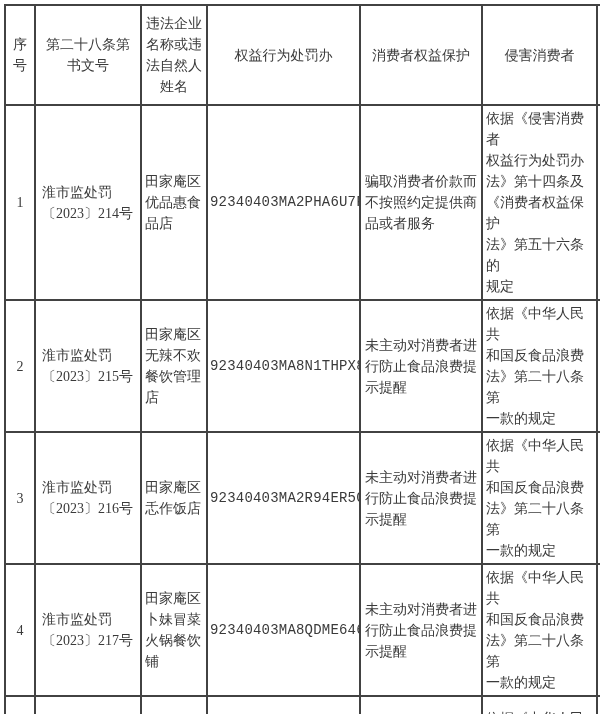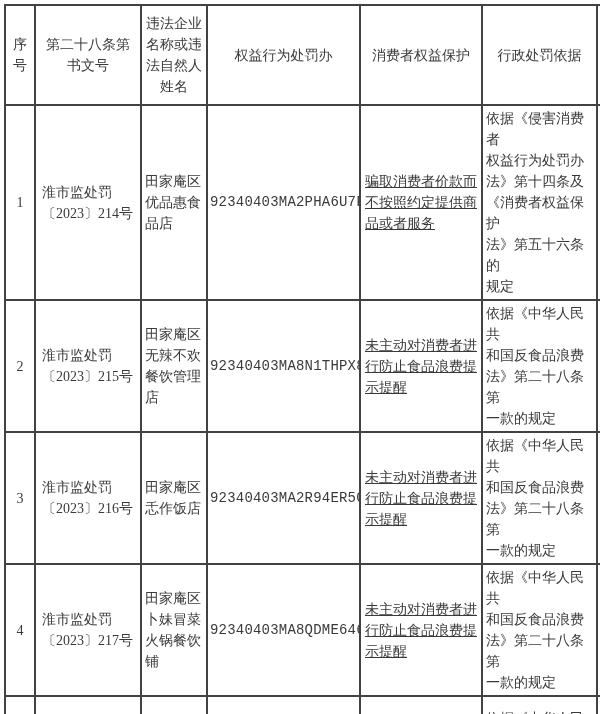--- a/index.html
+++ b/index.html
@@ -36,21 +36,21 @@
   td.c-serial { text-align: center; padding-left: 0; }
   td.c-doc { padding-left: 6px; margin-left: 18px; }
   td.c-name { padding-left: 3px; margin-top: 18px; }
   td.c-code {
     font-family: "Liberation Mono", "DejaVu Sans Mono", monospace;
     font-size: 14px;
     letter-spacing: 0.2px;
     white-space: nowrap;
     padding-left: 2px;
   }
-  td.c-facts { padding-left: 4px; text-decoration: underline; }
+  td.c-facts { padding-left: 4px; }
   td.c-basis { padding-left: 3px; padding-right: 0; }
   td.c-clip { white-space: nowrap; padding-left: 4px; }
 </style>
 </head>
 <body>
 
 <div class="page">
   <table class="penalty">
     <colgroup>
       <col style="width:30px">
@@ -66,21 +66,21 @@
         <tr style="height:100px">
       <th>序号</th>
       <th>第二十八条第
 书文号</th>
       <th>违法企业
 名称或违
 法自然人
 姓名</th>
       <th>权益行为处罚办</th>
       <th>消费者权益保护</th>
-      <th>行政处罚依据</th>
+      <th>侵害消费者</th>
       <th></th>
     </tr>
 
     <tr style="height:145px">
       <td class="c-serial">1</td>
       <td class="c-doc">淮市监处罚
 〔2023〕214号</td>
       <td class="c-name">田家庵区
 优品惠食
 品店</td>

